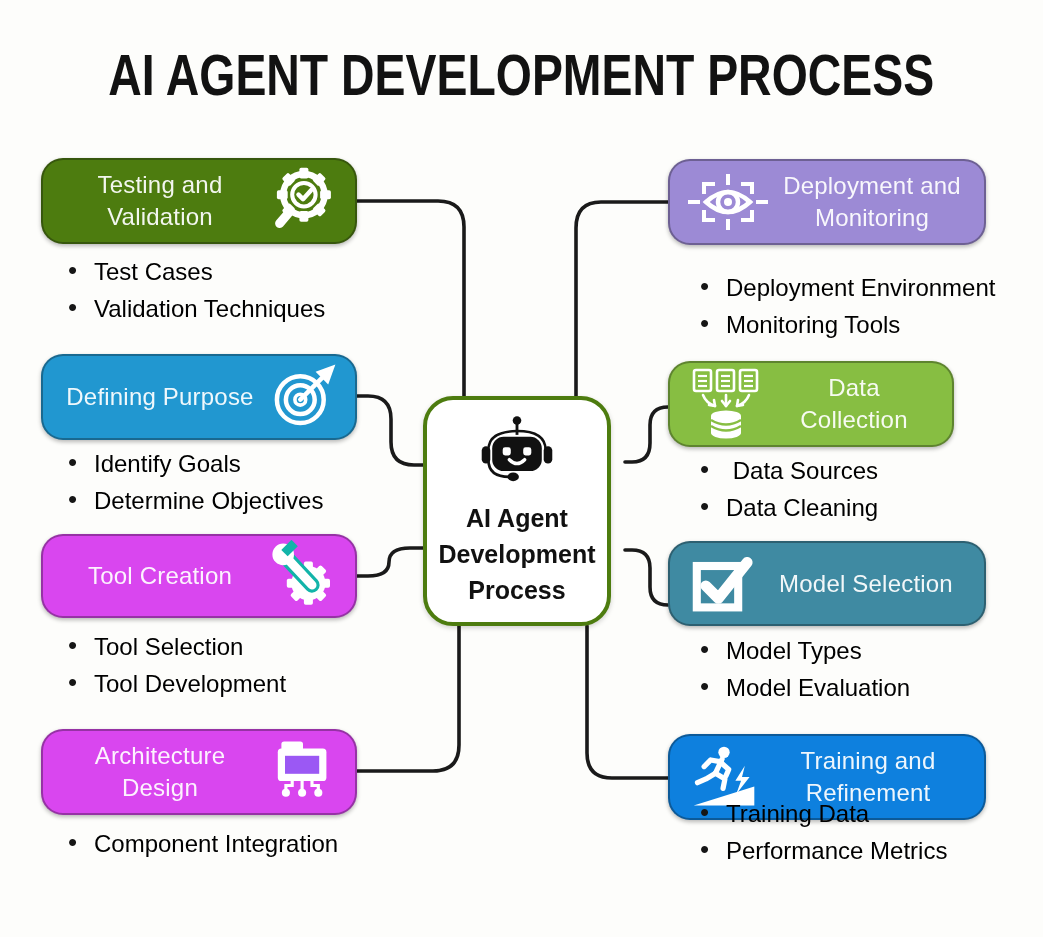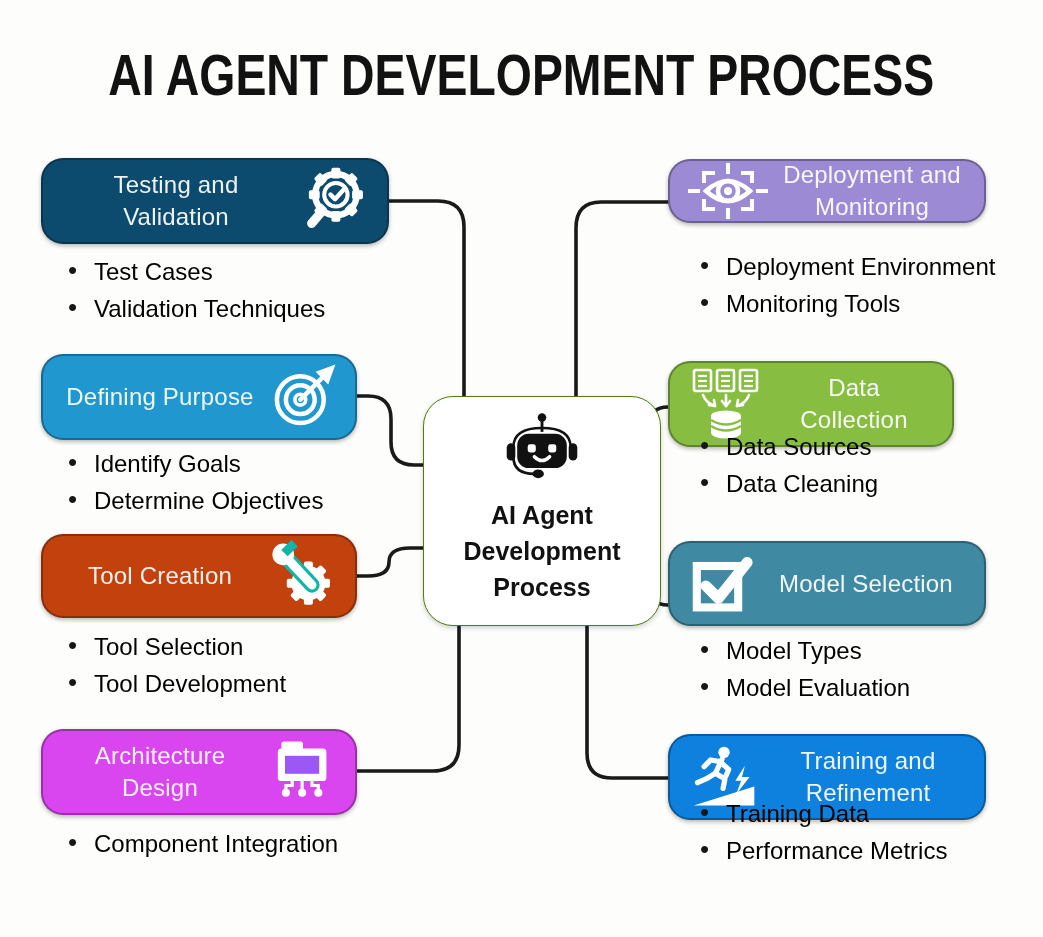--- a/index.html
+++ b/index.html
@@ -37,22 +37,22 @@
   }
   .bullets li {
     position:relative; padding-left:30px; font-size:24px; line-height:37px;
     font-weight:500; color:#000000; white-space:nowrap;
   }
   .bullets li::before {
     content:"\2022"; position:absolute; left:4px; top:-1px; font-size:26px; color:#161616;
   }
   
   .center-node {
-    position:absolute; z-index:2; left:423px; top:389px; width:238px; height:230px;
-    box-sizing:border-box; background:#ffffff; border:1px solid #4d7c0f;
+    position:absolute; z-index:2; left:423px; top:389px; width:188px; height:230px;
+    box-sizing:border-box; background:#ffffff; border:4px solid #4d7c0f;
     border-radius:30px; display:flex; flex-direction:column; align-items:center;
     justify-content:flex-start; padding-top:12px;
     box-shadow:0 2px 5px rgba(0,0,0,0.18);
   }
   .center-node .ctext {
     text-align:center; font-size:25px; font-weight:700; color:#111;
     line-height:36px; margin-top:2px;
   }
   .center-node .ctext span { display:block; }
 </style>
@@ -69,21 +69,21 @@
     <path d="M357 194 H438 Q464 194 464 220 V389"></path>
     <path d="M668 195 H601 Q576 195 576 221 V389"></path>
     <path d="M357 389 H368 Q391 389 391 412 V435 Q391 458 414 458 H423"></path>
     <path d="M357 569 H368 Q389 569 389 555 Q389 541 410 541 H423"></path>
     <path d="M357 764 H433 Q459 764 459 738 V619"></path>
     <path d="M625 455 H632 Q650 455 650 436 V418 Q650 400 668 400"></path>
     <path d="M625 543 H632 Q650 543 650 561 V580 Q650 598 668 598"></path>
     <path d="M668 771 H612 Q587 771 587 746 V619"></path>
   </svg>
 
-  <div class="card left" style="left: 41px; top: 151px; width: 348px; height: 86px; background: #0c4a6e; --c: #4a78ef;">
+  <div class="card left" style="left: 41px; top: 151px; width: 316px; height: 86px; background: #4d7c0f; --c: #4a78ef;">
     <div class="label">Testing and Validation</div>
     <span class="icon">
       <svg width="72" height="72" viewBox="0 0 80 80">
         <g fill="#fff">
           <rect x="36" y="3" width="10" height="12" rx="2" transform="rotate(0 41 33)"></rect>
           <rect x="36" y="3" width="10" height="12" rx="2" transform="rotate(45 41 33)"></rect>
           <rect x="36" y="3" width="10" height="12" rx="2" transform="rotate(90 41 33)"></rect>
           <rect x="36" y="3" width="10" height="12" rx="2" transform="rotate(135 41 33)"></rect>
           <rect x="36" y="3" width="10" height="12" rx="2" transform="rotate(180 41 33)"></rect>
           <rect x="36" y="3" width="10" height="12" rx="2" transform="rotate(225 41 33)"></rect>
@@ -112,21 +112,21 @@
         <line x1="37" y1="43" x2="64" y2="16" stroke="#fff" stroke-width="5" stroke-linecap="round"></line>
         <polygon points="76,4 54,12 68,26" fill="#fff"></polygon>
       </svg>
     </span>
   </div>
   <ul class="bullets" style="left:64px; top:438px;">
     <li>Identify Goals</li>
     <li>Determine Objectives</li>
   </ul>
 
-  <div class="card left" style="left: 41px; top: 527px; width: 316px; height: 84px; background: #c2410c; --c: #12b4a9;">
+  <div class="card left" style="left: 41px; top: 527px; width: 316px; height: 84px; background: #d946ef; --c: #12b4a9;">
     <div class="label">Tool Creation</div>
     <span class="icon">
       <svg width="72" height="72" viewBox="0 0 80 80">
         <g fill="#fff">
           <rect x="41" y="24" width="10" height="11" rx="2" transform="rotate(0 46 48)"></rect>
           <rect x="41" y="24" width="10" height="11" rx="2" transform="rotate(45 46 48)"></rect>
           <rect x="41" y="24" width="10" height="11" rx="2" transform="rotate(90 46 48)"></rect>
           <rect x="41" y="24" width="10" height="11" rx="2" transform="rotate(135 46 48)"></rect>
           <rect x="41" y="24" width="10" height="11" rx="2" transform="rotate(180 46 48)"></rect>
           <rect x="41" y="24" width="10" height="11" rx="2" transform="rotate(225 46 48)"></rect>
@@ -161,41 +161,41 @@
         <circle cx="21" cy="63" r="4.5" fill="#fff"></circle>
         <circle cx="39" cy="63" r="4.5" fill="#fff"></circle>
         <circle cx="57" cy="63" r="4.5" fill="#fff"></circle>
       </svg>
     </span>
   </div>
   <ul class="bullets" style="left:64px; top:818px;">
     <li>Component Integration</li>
   </ul>
 
-  <div class="card right" style="left: 668px; top: 152px; width: 318px; height: 64px; background: rgb(156, 138, 213); --c: #9c8ad5;">
+  <div class="card right" style="left: 668px; top: 152px; width: 318px; height: 86px; background: rgb(156, 138, 213); --c: #9c8ad5;">
     <span class="icon">
       <svg width="84" height="68" viewBox="0 0 84 68">
         <g fill="none" stroke="#fff" stroke-width="4" stroke-linecap="square">
           <path d="M18 24 v-8 h9"></path>
           <path d="M57 16 h9 v8"></path>
           <path d="M18 44 v8 h9"></path>
           <path d="M66 44 v8 h-9"></path>
           <line x1="4" y1="34" x2="12" y2="34"></line>
           <line x1="72" y1="34" x2="80" y2="34"></line>
           <line x1="42" y1="8" x2="42" y2="15"></line>
           <line x1="42" y1="53" x2="42" y2="60"></line>
         </g>
         <path d="M20 34 Q42 14 64 34 Q42 54 20 34 Z" fill="none" stroke="#fff" stroke-width="4.5"></path>
         <circle cx="42" cy="34" r="10" fill="none" stroke="#fff" stroke-width="4.5"></circle>
         <circle cx="42" cy="34" r="4" fill="#fff"></circle>
       </svg>
     </span>
     <div class="label">Deployment and Monitoring</div>
   </div>
-  <ul class="bullets" style="left:696px; top:241px;">
+  <ul class="bullets" style="left:696px; top:262px;">
     <li>Deployment Environment</li>
     <li>Monitoring Tools</li>
   </ul>
 
   <div class="card right" style="left: 668px; top: 354px; width: 286px; height: 86px; background: rgb(135, 190, 66); --c: #87be42;">
     <span class="icon">
       <svg width="80" height="74" viewBox="0 0 80 74">
         <g fill="none" stroke="#fff" stroke-width="2.6">
           <rect x="8" y="3" width="17" height="21" rx="2"></rect>
           <rect x="31" y="3" width="17" height="21" rx="2"></rect>
@@ -222,21 +222,21 @@
         </g>
         <ellipse cx="40" cy="49" rx="15" ry="5.5" fill="#fff"></ellipse>
         <rect x="25" y="49" width="30" height="17" fill="#fff"></rect>
         <ellipse cx="40" cy="66" rx="15" ry="5.5" fill="#fff"></ellipse>
         <path d="M25 53 q15 9 30 0" fill="none" stroke="var(--c)" stroke-width="2.6"></path>
         <path d="M25 59 q15 9 30 0" fill="none" stroke="var(--c)" stroke-width="2.6"></path>
       </svg>
     </span>
     <div class="label">Data Collection</div>
   </div>
-  <ul class="bullets" style="left:696px; top:421px;">
+  <ul class="bullets" style="left:696px; top:445px;text-align:right;">
     <li>Data Sources</li>
     <li>Data Cleaning</li>
   </ul>
 
   <div class="card right" style="left: 668px; top: 534px; width: 318px; height: 85px; background: rgb(63, 138, 162); --c: #3f8aa2;">
     <span class="icon">
       <svg width="72" height="72" viewBox="0 0 80 80">
         <rect x="12" y="20" width="46" height="46" fill="none" stroke="#fff" stroke-width="9"></rect>
         <path d="M22 42 L36 56 L68 16" fill="none" stroke="#fff" stroke-width="12" stroke-linecap="round" stroke-linejoin="round"></path>
       </svg>

